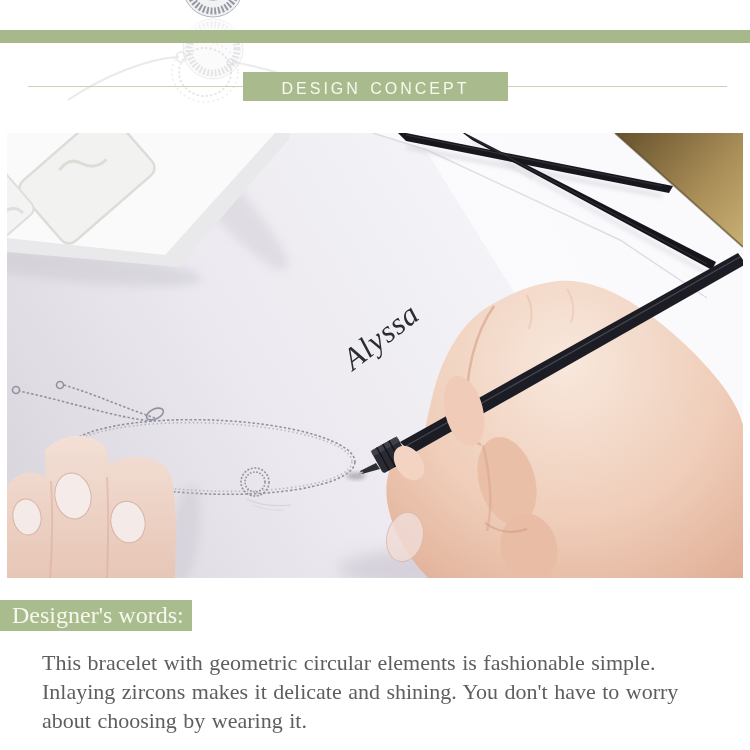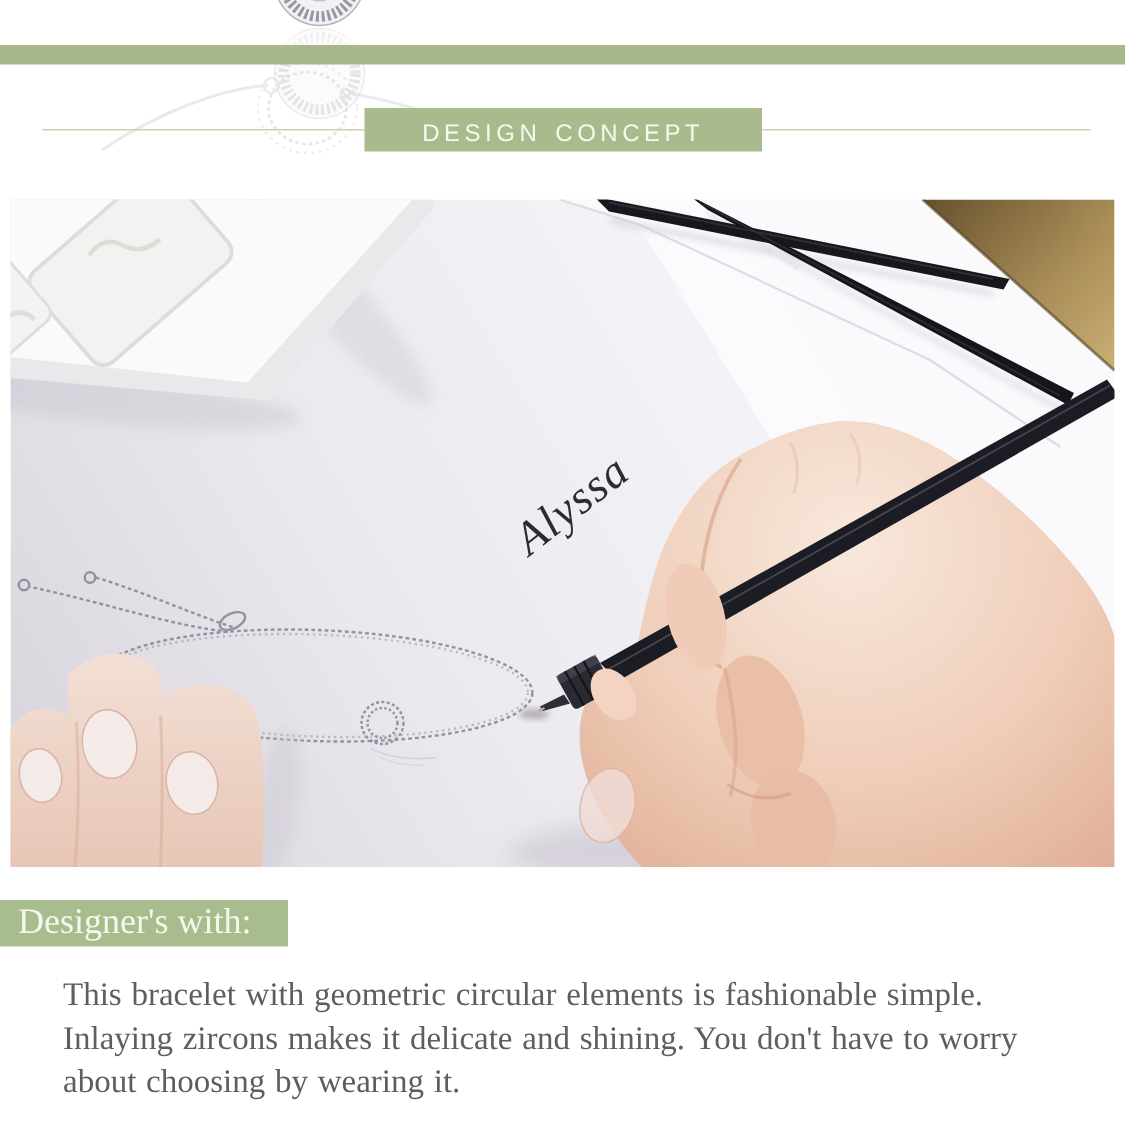--- a/index.html
+++ b/index.html
@@ -207,15 +207,15 @@
       <path d="M375,309 v26 M382,309 v26 M389,309 v26" stroke="#14141a" stroke-width="1.5"></path>
     </g>
     <polygon points="369,330 373,336 355,341 353,338" fill="#2e2e36"></polygon>
     <path d="M356,339 L352,341" stroke="#a8a8b8" stroke-width="1.5"></path>
     <ellipse cx="402" cy="330" rx="13" ry="19" fill="#f3d3c1" transform="rotate(-35 402 330)"></ellipse>
     <ellipse cx="398" cy="404" rx="18" ry="25" fill="#f0dcd6" stroke="#dcb7a9" stroke-width="1" opacity="0.85" transform="rotate(14 398 404)"></ellipse>
   </g>
 </svg>
 
 <div id="designer-label" class="abs">
-  <span>Designer's with:</span>
+  <span>Designer's words:</span>
 </div>
 <div id="designer-paragraph" class="abs">This bracelet with geometric circular elements is fashionable simple. Inlaying zircons makes it delicate and shining. You don't have to worry about choosing by wearing it.</div>
 
 </body></html>

